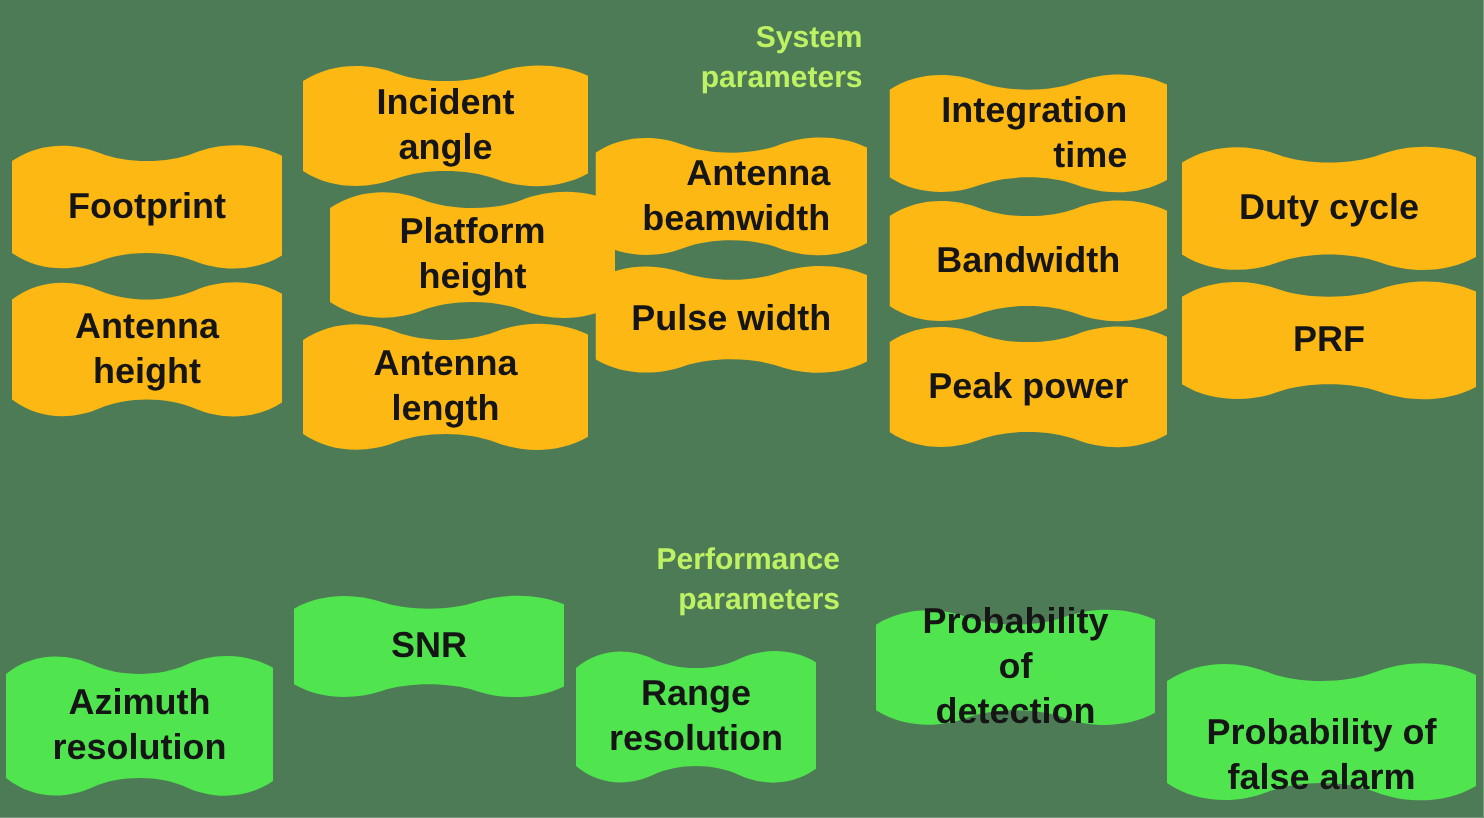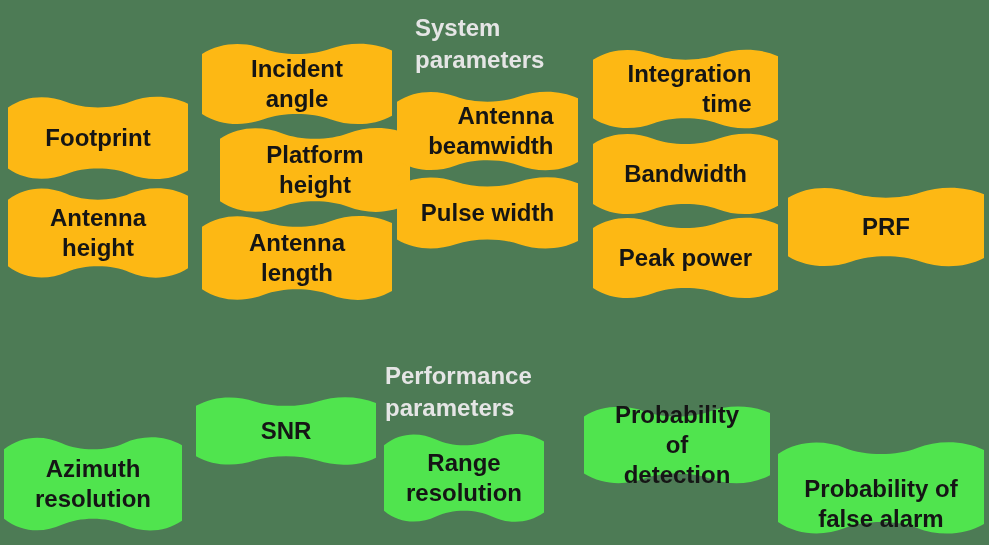--- a/index.html
+++ b/index.html
@@ -24,23 +24,23 @@
   .banner svg.wave{position:absolute;left:0;top:0;width:100%;height:100%;}
   .orange svg.wave{fill:var(--orange);}
   .green svg.wave{fill:var(--green);}
   .banner .label{position:relative;z-index:1;padding:2px;}
   .w110{max-width:110px;}
   .w120{max-width:122px;}
   .w130{max-width:132px;text-align:right;}
   .w135{max-width:135px;text-align:center;}
   .w160{max-width:162px;margin-top:32px;}
   .section-title{
-    position:absolute;text-align:left;
-    font-weight:bold;font-size:24px;line-height:1.35;
-    color:#e5e5e5;
+    position:absolute;text-align:right;
+    font-weight:bold;font-size:20px;line-height:1.35;
+    color:#bef264;
   }
 </style>
 </head>
 <body>
 
 <svg width="0" height="0" style="position:absolute" aria-hidden="true">
   <defs>
     <path id="wave-banner-path" d="M0,16 C20,2 45,2 65,10 C85,18 115,18 135,10 C155,2 180,2 200,12 L200,86 C180,98 155,98 135,90 C115,82 85,82 65,90 C45,98 20,98 0,84 Z"></path>
   </defs>
 </svg>
@@ -107,20 +107,26 @@
       </svg>
     <span class="label">Bandwidth</span>
   </div>
   <div class="banner orange" style="left:593px;top:214px;width:185px;height:88px">
     <svg class="wave" viewBox="0 0 200 100" preserveAspectRatio="none">
         <use href="#wave-banner-path"></use>
       </svg>
     <span class="label">Peak power</span>
   </div>
 
+  <div class="banner orange" style="left:788px;top:94px;width:196px;height:90px">
+    <svg class="wave" viewBox="0 0 200 100" preserveAspectRatio="none">
+        <use href="#wave-banner-path"></use>
+      </svg>
+    <span class="label">Duty cycle</span>
+  </div>
   <div class="banner orange" style="left:788px;top:184px;width:196px;height:86px">
     <svg class="wave" viewBox="0 0 200 100" preserveAspectRatio="none">
         <use href="#wave-banner-path"></use>
       </svg>
     <span class="label">PRF</span>
   </div>
 
   <div class="banner green" style="left:4px;top:433px;width:178px;height:102px">
     <svg class="wave" viewBox="0 0 200 100" preserveAspectRatio="none">
         <use href="#wave-banner-path"></use>

